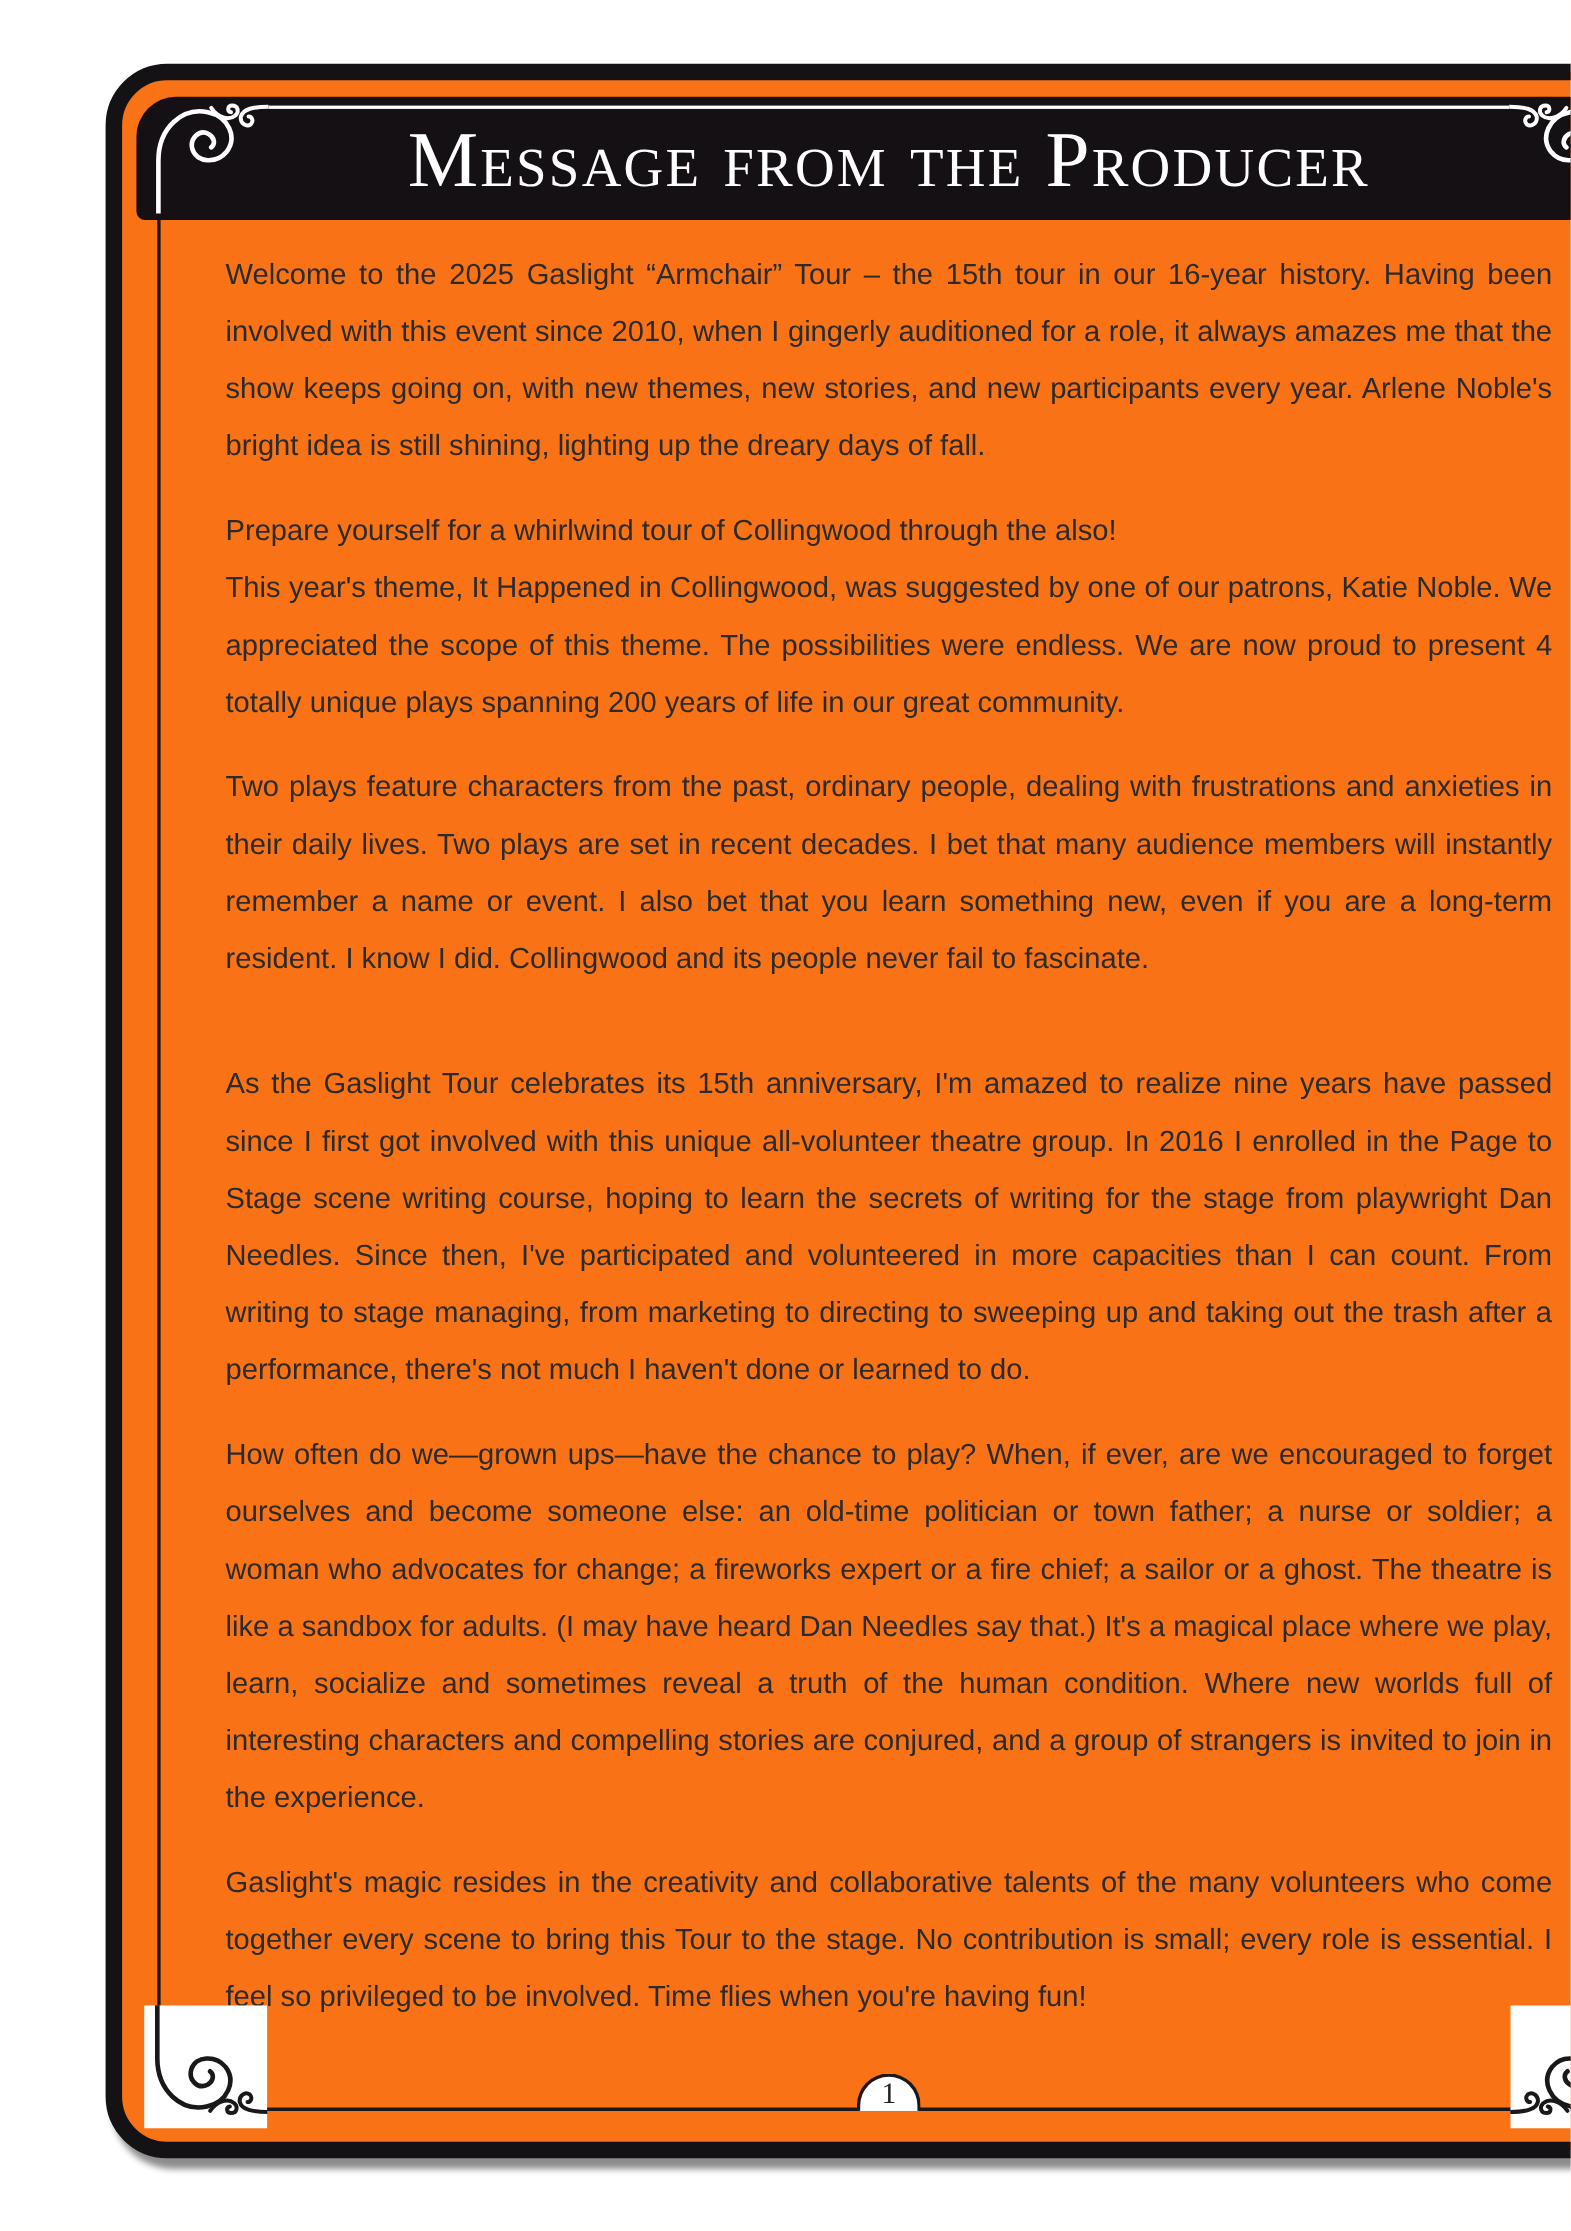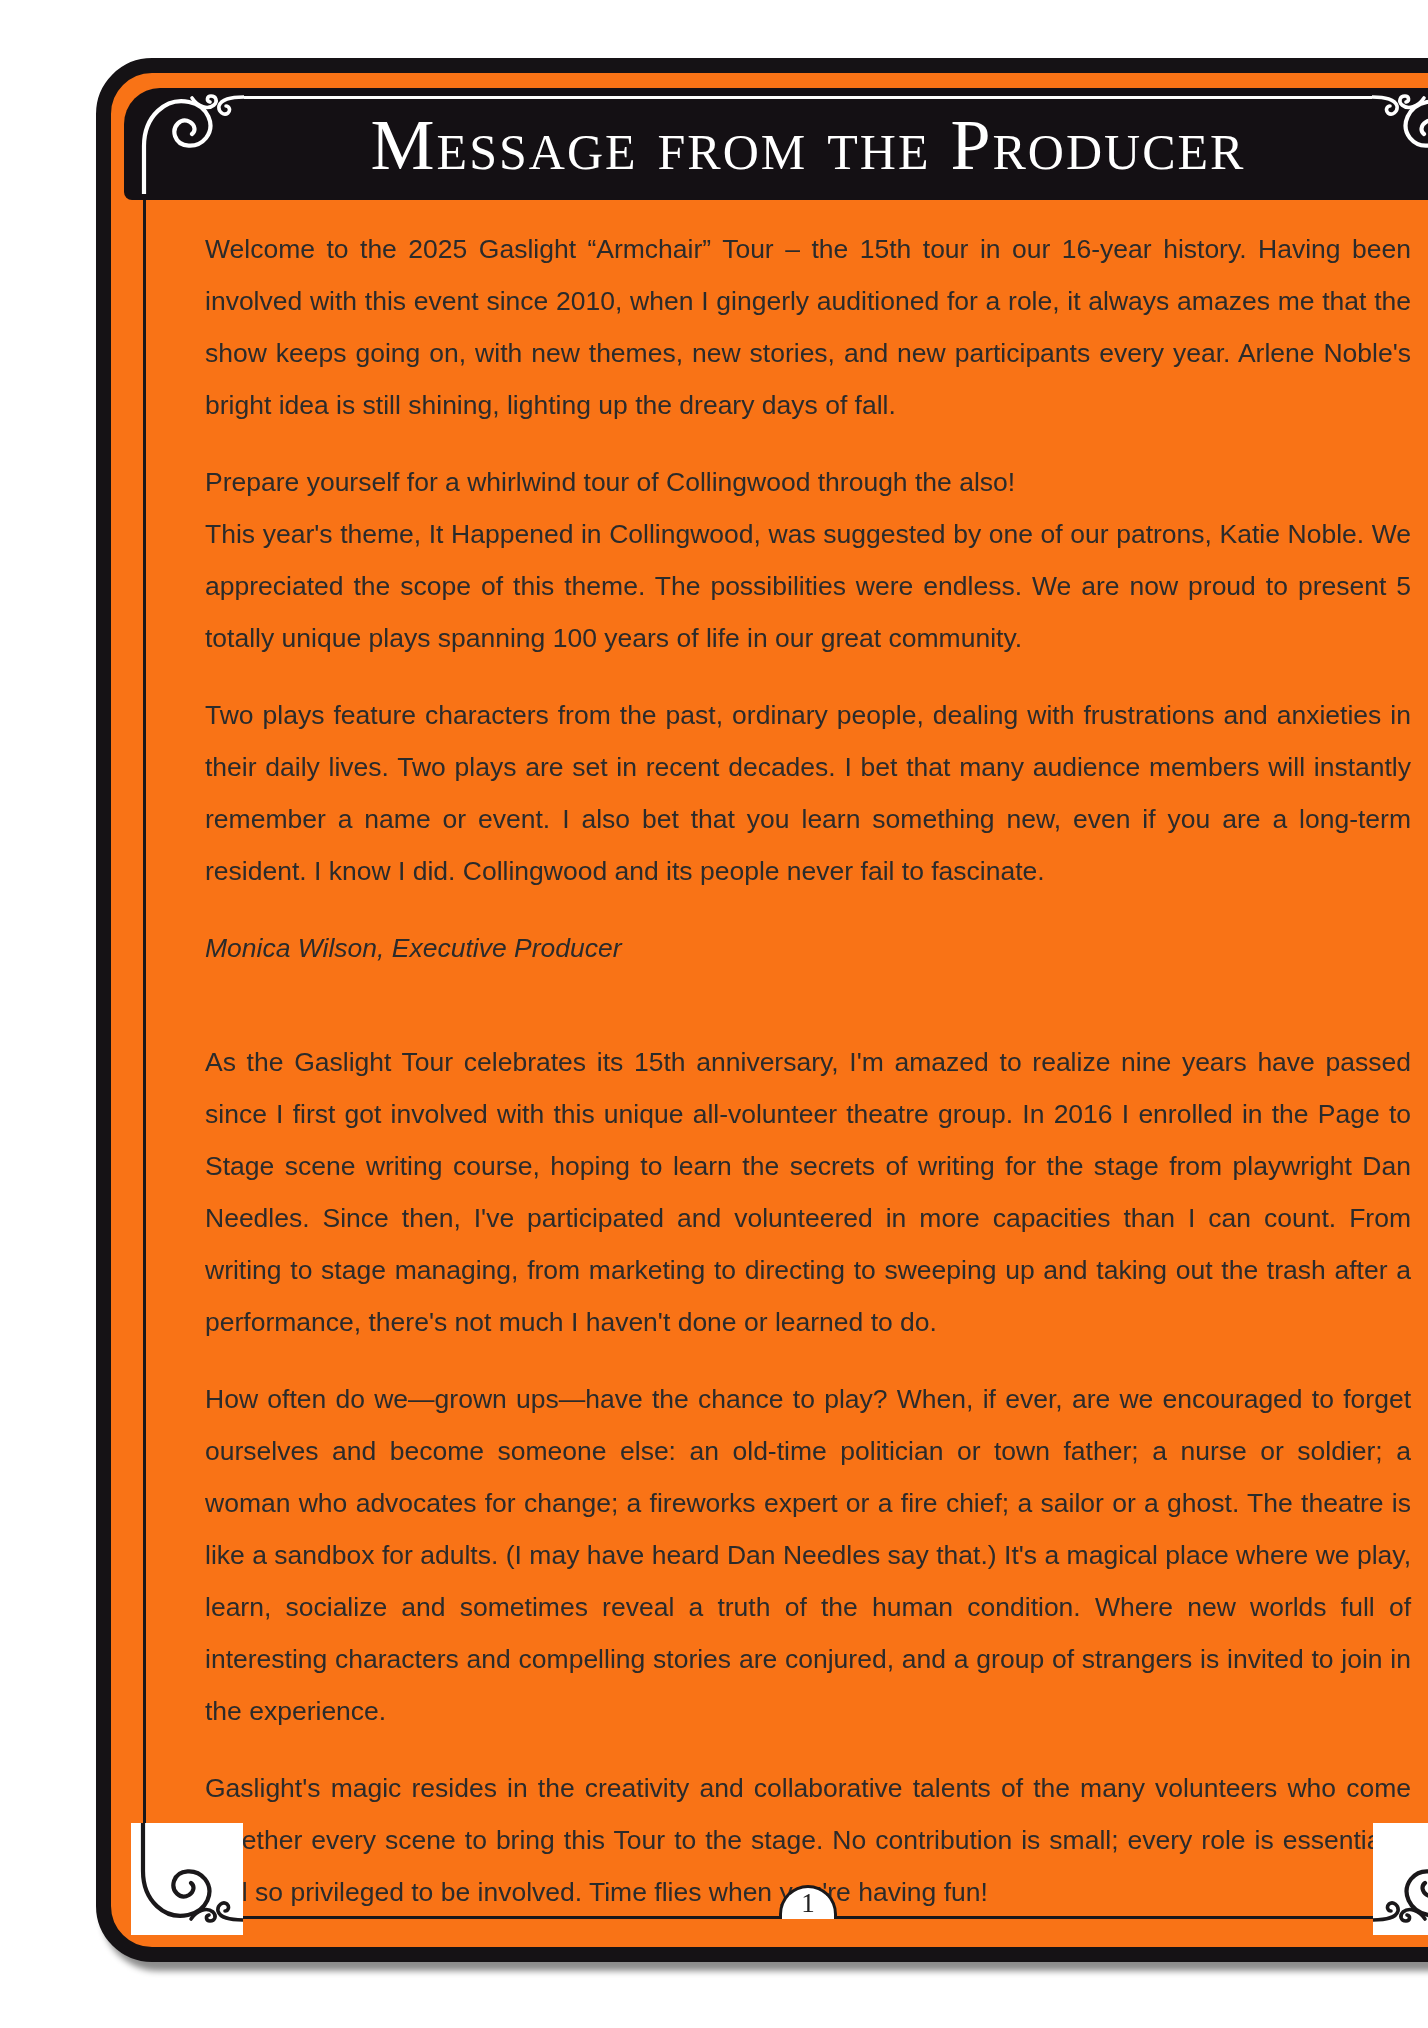--- a/index.html
+++ b/index.html
@@ -135,23 +135,22 @@
             <path d="M12,0 L12,48 C12,78 34,97 57,92 C76,88 84,69 74,56 C65,45 47,46 43,58 C40,68 49,77 58,72 C63,69 64,63 60,60" fill="none" stroke="currentColor" stroke-width="4.2" stroke-linecap="round"></path>
             <path d="M60,96 C66,87 76,84 82,89 C86,93 84,98 79,98 C75,98 74,93 78,92" fill="none" stroke="currentColor" stroke-width="3.6" stroke-linecap="round"></path>
             <path d="M114,97 C98,97 89,95 87,88 C86,82 92,78 96,81 C99,84 97,88 94,88" fill="none" stroke="currentColor" stroke-width="3.6" stroke-linecap="round"></path>
           </svg>
         </div>
       </div>
 
       <div class="content">
         <p>Welcome to the 2025 Gaslight “Armchair” Tour – the 15th tour in our 16-year history.  Having been involved with this event since 2010, when I gingerly auditioned for a role, it always amazes me that the show keeps going on, with new themes, new stories, and new participants every year. Arlene Noble's bright idea is still shining, lighting up the dreary days of fall.</p>
         <p class="lead">Prepare yourself for a whirlwind tour of Collingwood through the also!</p>
-        <p>This year's theme, It Happened in Collingwood, was suggested by one of our patrons, Katie Noble. We appreciated the scope of this theme. The possibilities were endless. We are now proud to present 5 totally unique plays spanning 100 years of life in our great community.</p>
+        <p>This year's theme, It Happened in Collingwood, was suggested by one of our patrons, Katie Noble. We appreciated the scope of this theme. The possibilities were endless. We are now proud to present 4 totally unique plays spanning 200 years of life in our great community.</p>
         <p>Two plays feature characters from the past, ordinary people, dealing with frustrations and anxieties in their daily lives.  Two plays are set in recent decades. I bet that many audience members will instantly remember a name or event.  I also bet that you learn something new, even if you are a long-term resident.  I know I did.  Collingwood and its people never fail to fascinate.</p>
-        <p class="signature">Monica Wilson, Executive Producer</p>
         <p class="big-gap">As the Gaslight Tour celebrates its 15th anniversary, I'm amazed to realize nine years have passed since I first got involved with this unique all-volunteer theatre group. In 2016 I enrolled in the Page to Stage scene writing course, hoping to learn the secrets of writing for the stage from playwright Dan Needles. Since then, I've participated and volunteered in more capacities than I can count. From writing to stage managing, from marketing to directing to sweeping up and taking out the trash after a performance, there's not much I haven't done or learned to do.</p>
         <p>How often do we—grown ups—have the chance to play? When, if ever, are we encouraged to forget ourselves and become someone else: an old-time politician or town father; a nurse or soldier; a woman who advocates for change; a fireworks expert or a fire chief; a sailor or a ghost. The theatre is like a sandbox for adults. (I may have heard Dan Needles say that.) It's a magical place where we play, learn, socialize and sometimes reveal a truth of the human condition. Where new worlds full of interesting characters and compelling stories are conjured, and a group of strangers is invited to join in the experience.</p>
         <p>Gaslight's magic resides in the creativity and collaborative talents of the many volunteers who come together every scene to bring this Tour to the stage. No contribution is small; every role is essential. I feel so privileged to be involved. Time flies when you're having fun!</p>
       </div>
 
       <div class="flourish fl-bl">
         <svg viewBox="0 0 112 112" xmlns="http://www.w3.org/2000/svg" aria-hidden="true">
           <rect class="bgfill" x="0" y="0" width="112" height="112" fill="#ffffff"></rect>
           <path d="M12,0 L12,48 C12,78 34,97 57,92 C76,88 84,69 74,56 C65,45 47,46 43,58 C40,68 49,77 58,72 C63,69 64,63 60,60" fill="none" stroke="currentColor" stroke-width="4.2" stroke-linecap="round"></path>
           <path d="M60,96 C66,87 76,84 82,89 C86,93 84,98 79,98 C75,98 74,93 78,92" fill="none" stroke="currentColor" stroke-width="3.6" stroke-linecap="round"></path>

